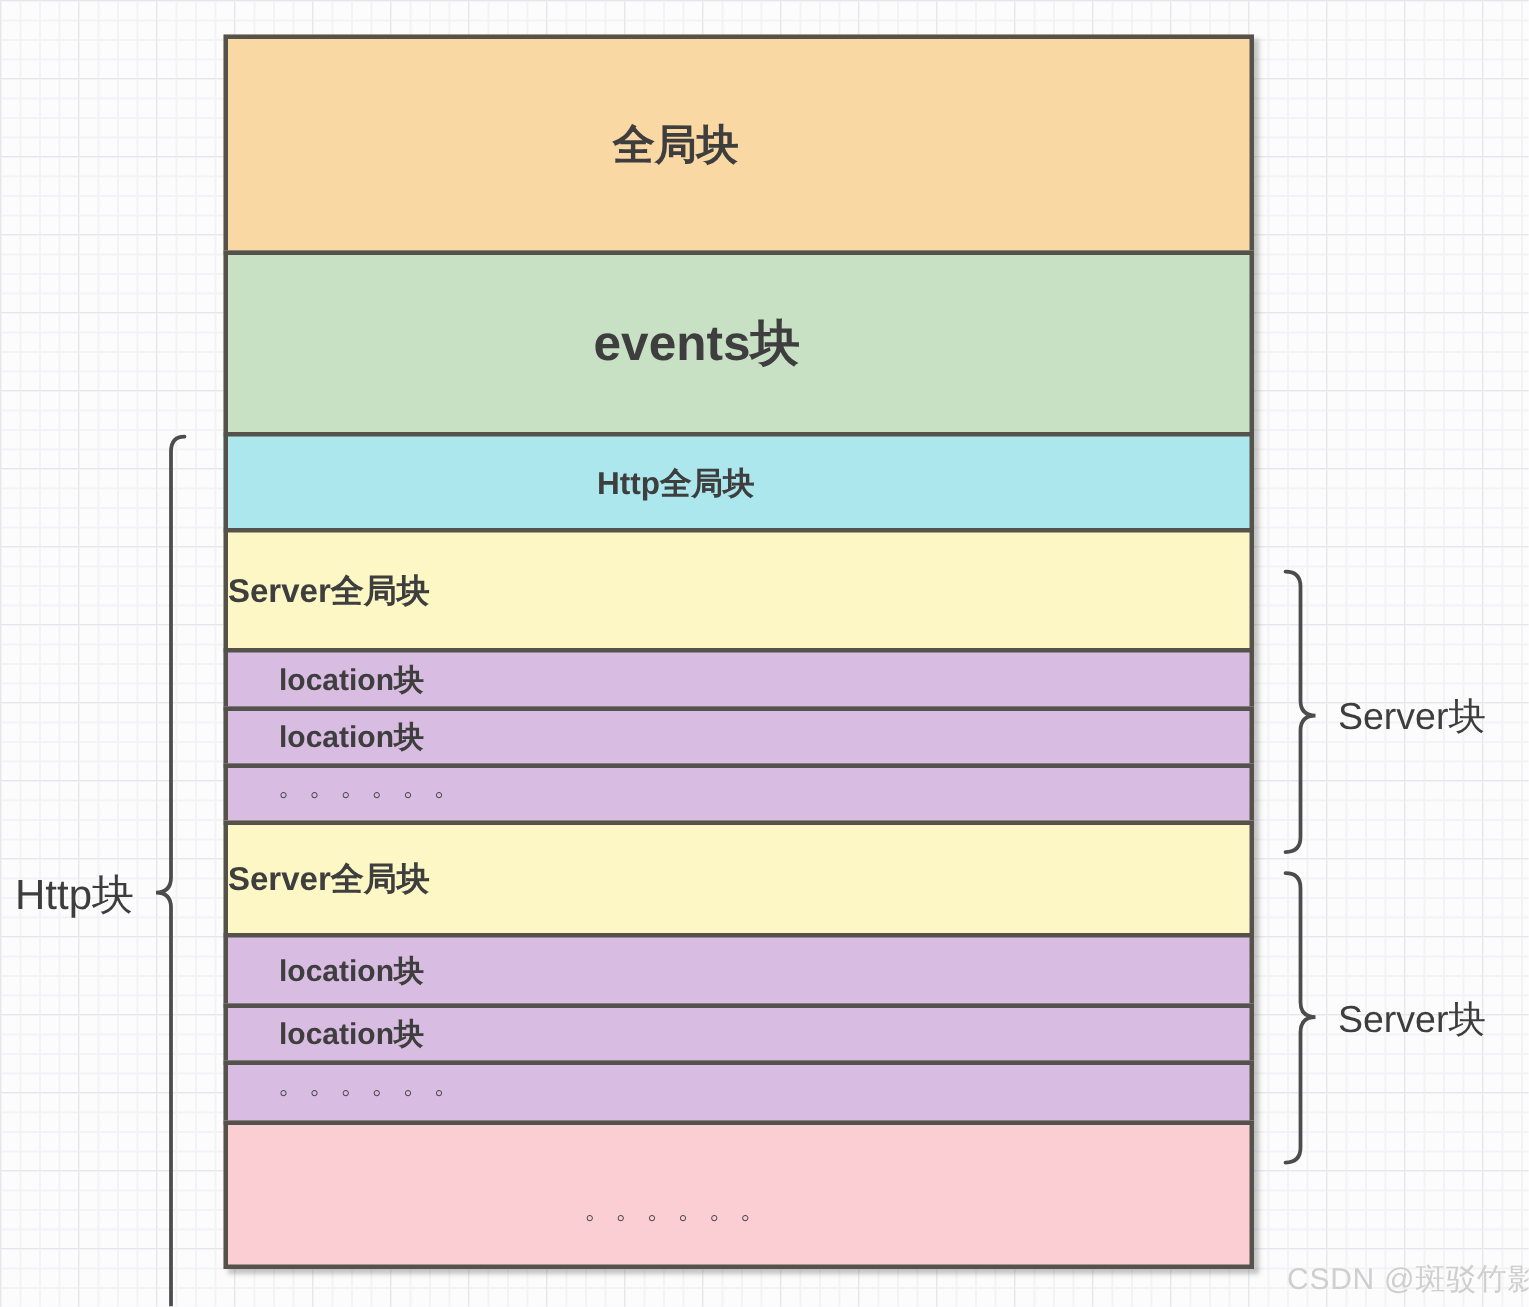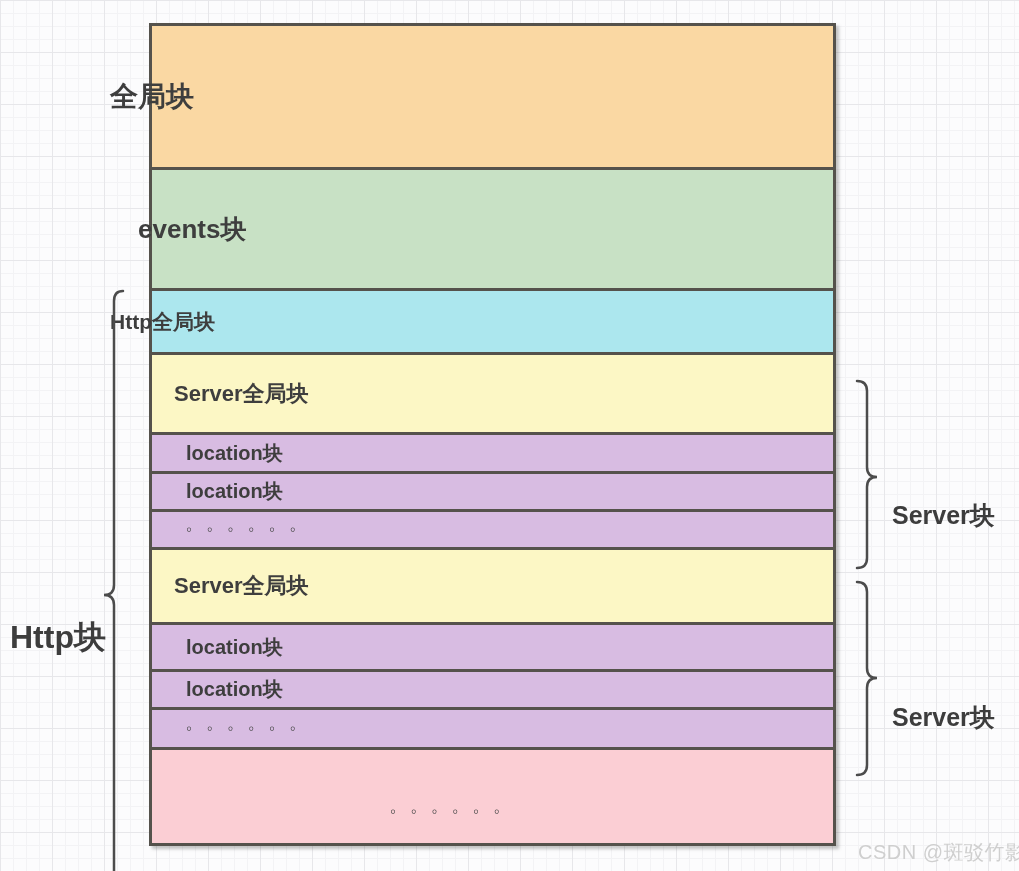--- a/index.html
+++ b/index.html
@@ -53,27 +53,27 @@
   .h124 { height: 124px; }
   .h92  { height: 67px; }
   .h83  { height: 83px; }
   .h42  { height: 42px; }
   .h41  { height: 41px; }
   .h78  { height: 78px; }
   .h50  { height: 50px; }
   .h43  { height: 43px; }
   .h99  { height: 99px; align-items: flex-start; }
 
-  .center { justify-content: flex-start; }
+  .center { justify-content: center; }
   .center > span { transform: translateX(-42px); }
-  .left-pad-sm { padding-left: 22px; }
+  .left-pad-sm { }
   .left-pad-lg { padding-left: 34px; }
 
   .fs28 { font-size: 28px; }
-  .fs26 { font-size: 26px; padding-left: 28px; }
+  .fs26 { font-size: 33px; padding-left: 28px; }
   .fs21 { font-size: 21px; }
   .fs22 { font-size: 22px; }
   .fs20 { font-size: 20px; }
 
   .dots {
     font-size: 17px;
     letter-spacing: 5px;
     color: #4a4a4a;
     font-weight: bold;
     white-space: pre;
@@ -88,25 +88,24 @@
     position: absolute;
     left: 0;
     top: 0;
     width: 1019px;
     height: 871px;
     pointer-events: none;
   }
   .side-label {
     position: absolute;
     color: #3d3d3d;
-    font-weight: bold;
+    font-weight: normal;
     white-space: nowrap;
-    margin-top: 38px;
   }
-  .http-label   { left: 10px;  top: 578px; font-size: 32px; }
+  .http-label   { left: 10px;  top: 578px; font-size: 28px; }
   .server-label-1 { left: 892px; top: 461px; font-size: 25px; }
   .server-label-2 { left: 892px; top: 663px; font-size: 25px; }
 
   .watermark {
     position: absolute;
     left: 858px;
     top: 839px;
     font-size: 20px;
     color: #cfcfcf;
     font-weight: normal;

